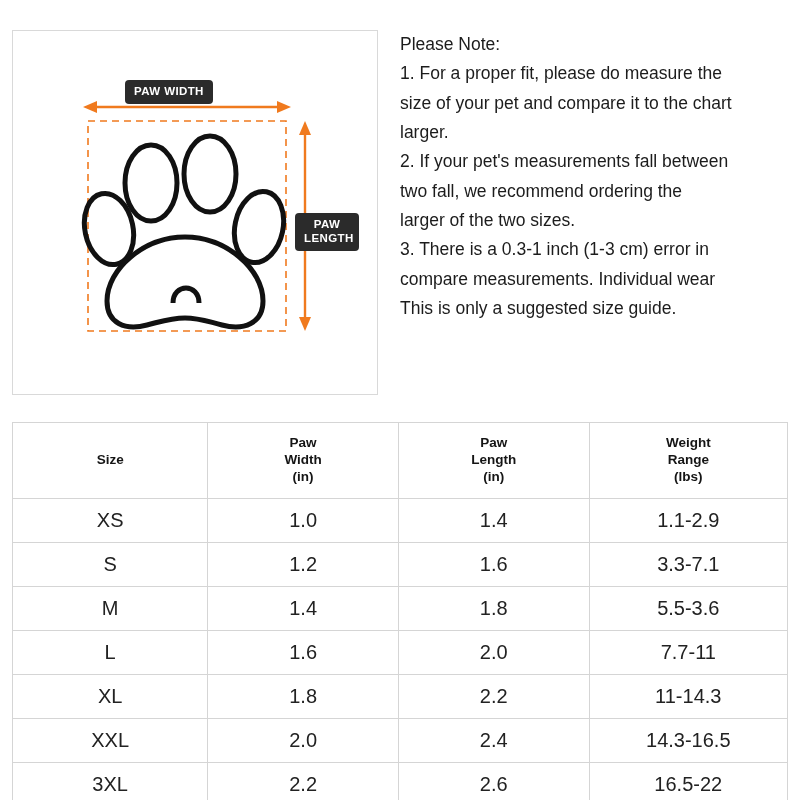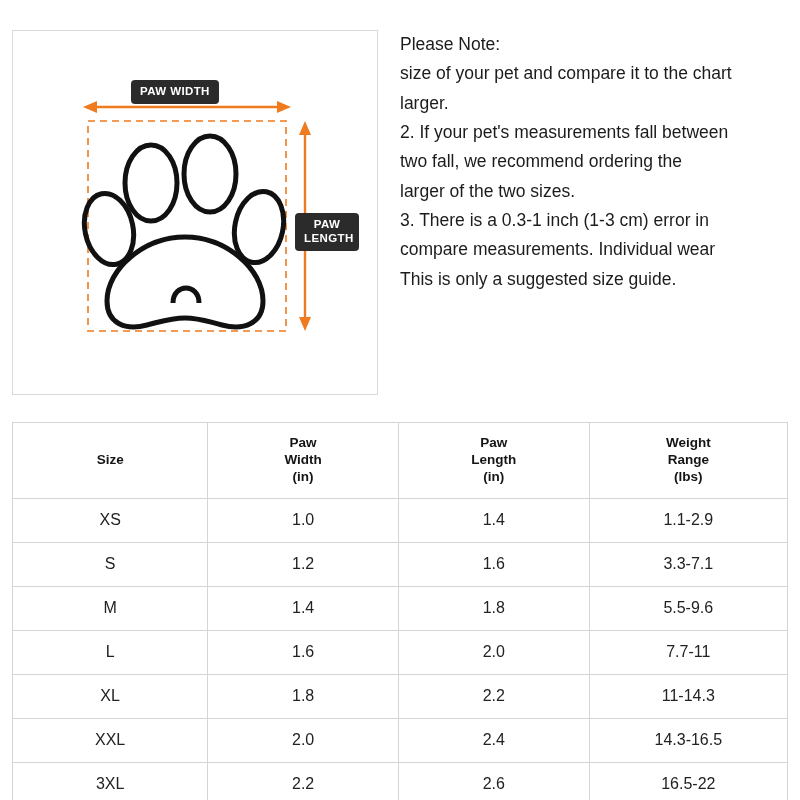--- a/index.html
+++ b/index.html
@@ -65,21 +65,21 @@
     color: #ffffff;
     font-size: 11.5px;
     font-weight: bold;
     letter-spacing: 0.4px;
     border-radius: 4px;
     padding: 5px 9px;
     text-align: center;
     line-height: 1.2;
   }
   .tag-width {
-    left: 118px;
+    left: 112px;
     top: 49px;
   }
   .tag-length {
     left: 282px;
     top: 182px;
     width: 46px;
   }
 
   
   .table-wrap {
@@ -103,21 +103,21 @@
   table.size-table thead th {
     font-size: 13.5px;
     font-weight: bold;
     line-height: 1.25;
     padding: 12px 4px;
     height: 70px;
     box-sizing: border-box;
     color: #151515;
   }
   table.size-table tbody td {
-    font-size: 16px;
+    font-size: 20px;
     font-weight: normal;
     height: 43px;
     padding: 0;
     color: #222;
     margin-top: 45px;
   }
   .col-size { width: 25.2%; }
   .col-w { width: 24.6%; }
   .col-l { width: 24.6%; }
   .col-r { width: 25.6%; }
@@ -166,20 +166,21 @@
 
       <div class="tag tag-width">PAW WIDTH</div>
       <div class="tag tag-length">
         <div>PAW</div>
         <div>LENGTH</div>
       </div>
     </div>
 
     <div class="notes">
       <p>Please Note:</p>
+      <p>1. For a proper fit, please do measure the</p>
       <p>size of your pet and compare it to the chart</p>
       <p>larger.</p>
       <p>2. If your pet's measurements fall between</p>
       <p>two fall, we recommend ordering the</p>
       <p>larger of the two sizes.</p>
       <p>3. There is a 0.3-1 inch (1-3 cm) error in</p>
       <p>compare measurements. Individual wear</p>
       <p>This is only a suggested size guide.</p>
     </div>
   </div>
@@ -224,21 +225,21 @@
         <tr>
           <td>S</td>
           <td>1.2</td>
           <td>1.6</td>
           <td>3.3-7.1</td>
         </tr>
         <tr>
           <td>M</td>
           <td>1.4</td>
           <td>1.8</td>
-          <td>5.5-9.6</td>
+          <td>5.5-3.6</td>
         </tr>
         <tr>
           <td>L</td>
           <td>1.6</td>
           <td>2.0</td>
           <td>7.7-11</td>
         </tr>
         <tr>
           <td>XL</td>
           <td>1.8</td>

